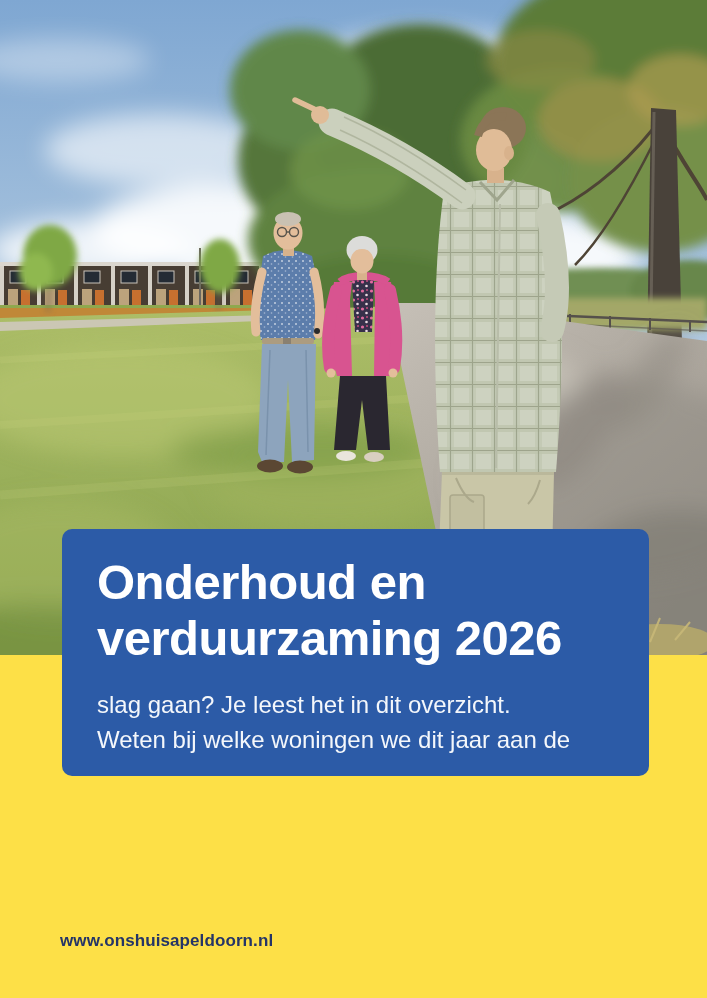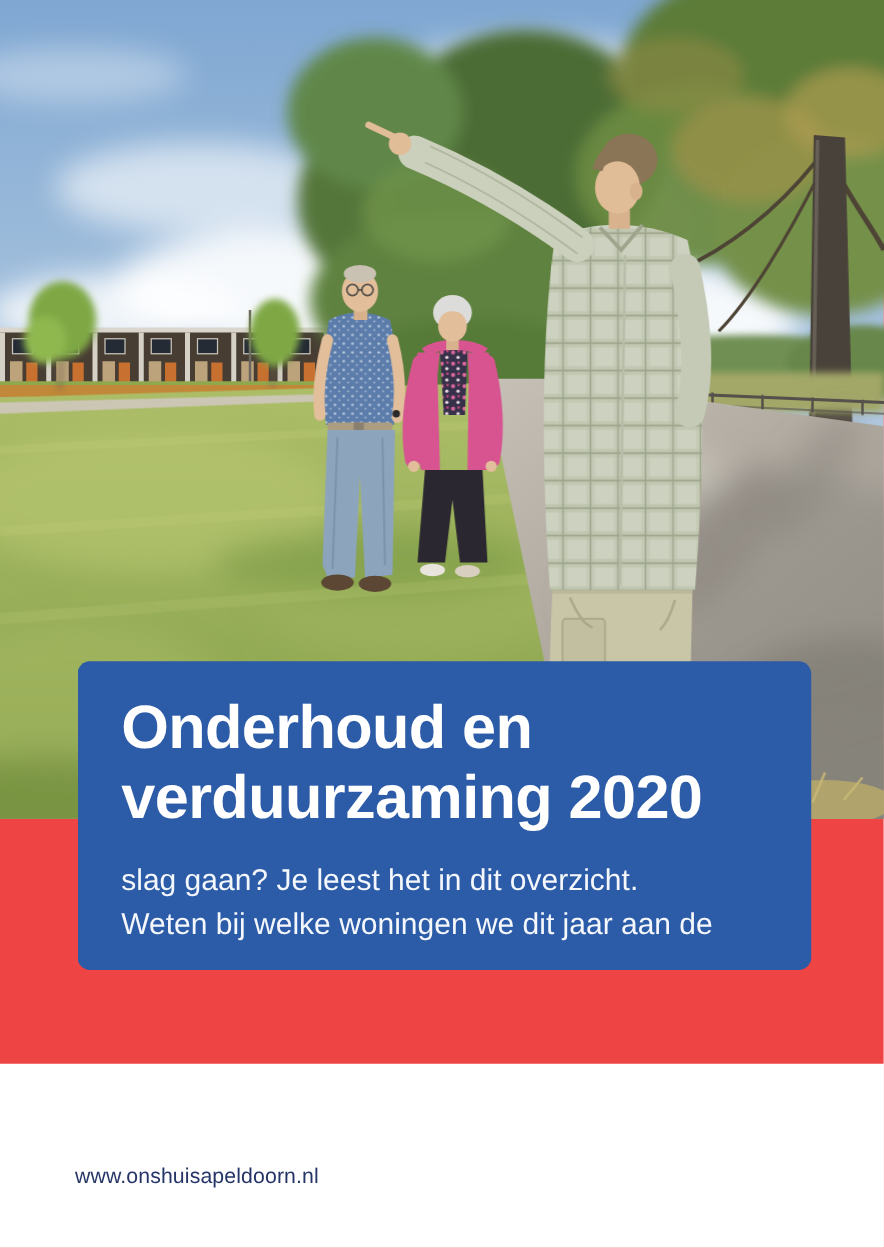--- a/index.html
+++ b/index.html
@@ -1,34 +1,34 @@
 <!DOCTYPE html>
 <html><head>
 <meta charset="utf-8">
 <style>
   * { margin:0; padding:0; box-sizing:border-box; }
   html,body { width:707px; height:998px; background:#ffffff; overflow:hidden;
               font-family:"Liberation Sans", sans-serif; }
-  .page { position:relative; width:707px; height:851px; background:#ef4444; }
+  .page { position:relative; width:707px; height:998px; background:#fde047; }
 
   
   .photo { position:absolute; left:0; top:0; width:707px; height:655px; display:block; }
 
   
   .banner {
     position:absolute; left:62px; top:529px; width:587px; height:247px;
     background:#2C5BA7; border-radius:10px; color:#ffffff;
     padding:25px 34px 0 35px;
   }
   .banner .title { font-weight:bold; font-size:49px; line-height:56px; letter-spacing:-0.5px; }
   .banner .subtitle { margin-top:21px; font-size:24px; line-height:35px; font-weight:normal; color:#F4F7FB; }
 
   
   .site-url {
-    position:absolute; left:60px; top:931px; font-size:17px; font-weight:normal;
+    position:absolute; left:60px; top:931px; font-size:17px; font-weight:bold;
     color:#253567; letter-spacing:0.1px; text-decoration:none;
   }
   .logo { position:absolute; left:536px; top:855px; width:120px; height:100px; }
 </style>
 </head>
 <body>
 
 <div class="page">
 
   <svg class="photo" viewBox="0 0 707 655" preserveAspectRatio="none">
@@ -280,21 +280,21 @@
       <ellipse cx="503" cy="128" rx="23" ry="21" fill="#8B7557"></ellipse>
       <ellipse cx="494" cy="150" rx="18" ry="21" fill="#E0BC97"></ellipse>
       <ellipse cx="509" cy="153" rx="5" ry="7" fill="#D8B28C"></ellipse>
       <path d="M478,136 C482,120 494,114 506,117" stroke="#8B7557" stroke-width="8" fill="none"></path>
     </g>
   </svg>
 
   <div class="banner">
     <div class="title">
       <div>Onderhoud en</div>
-      <div>verduurzaming 2020</div>
+      <div>verduurzaming 2026</div>
     </div>
     <div class="subtitle">
       <div>slag gaan? Je leest het in dit overzicht.</div>
       <div>Weten bij welke woningen we dit jaar aan de</div>
     </div>
   </div>
 
   <a class="site-url">www.onshuisapeldoorn.nl</a>
 
   <div class="logo">

